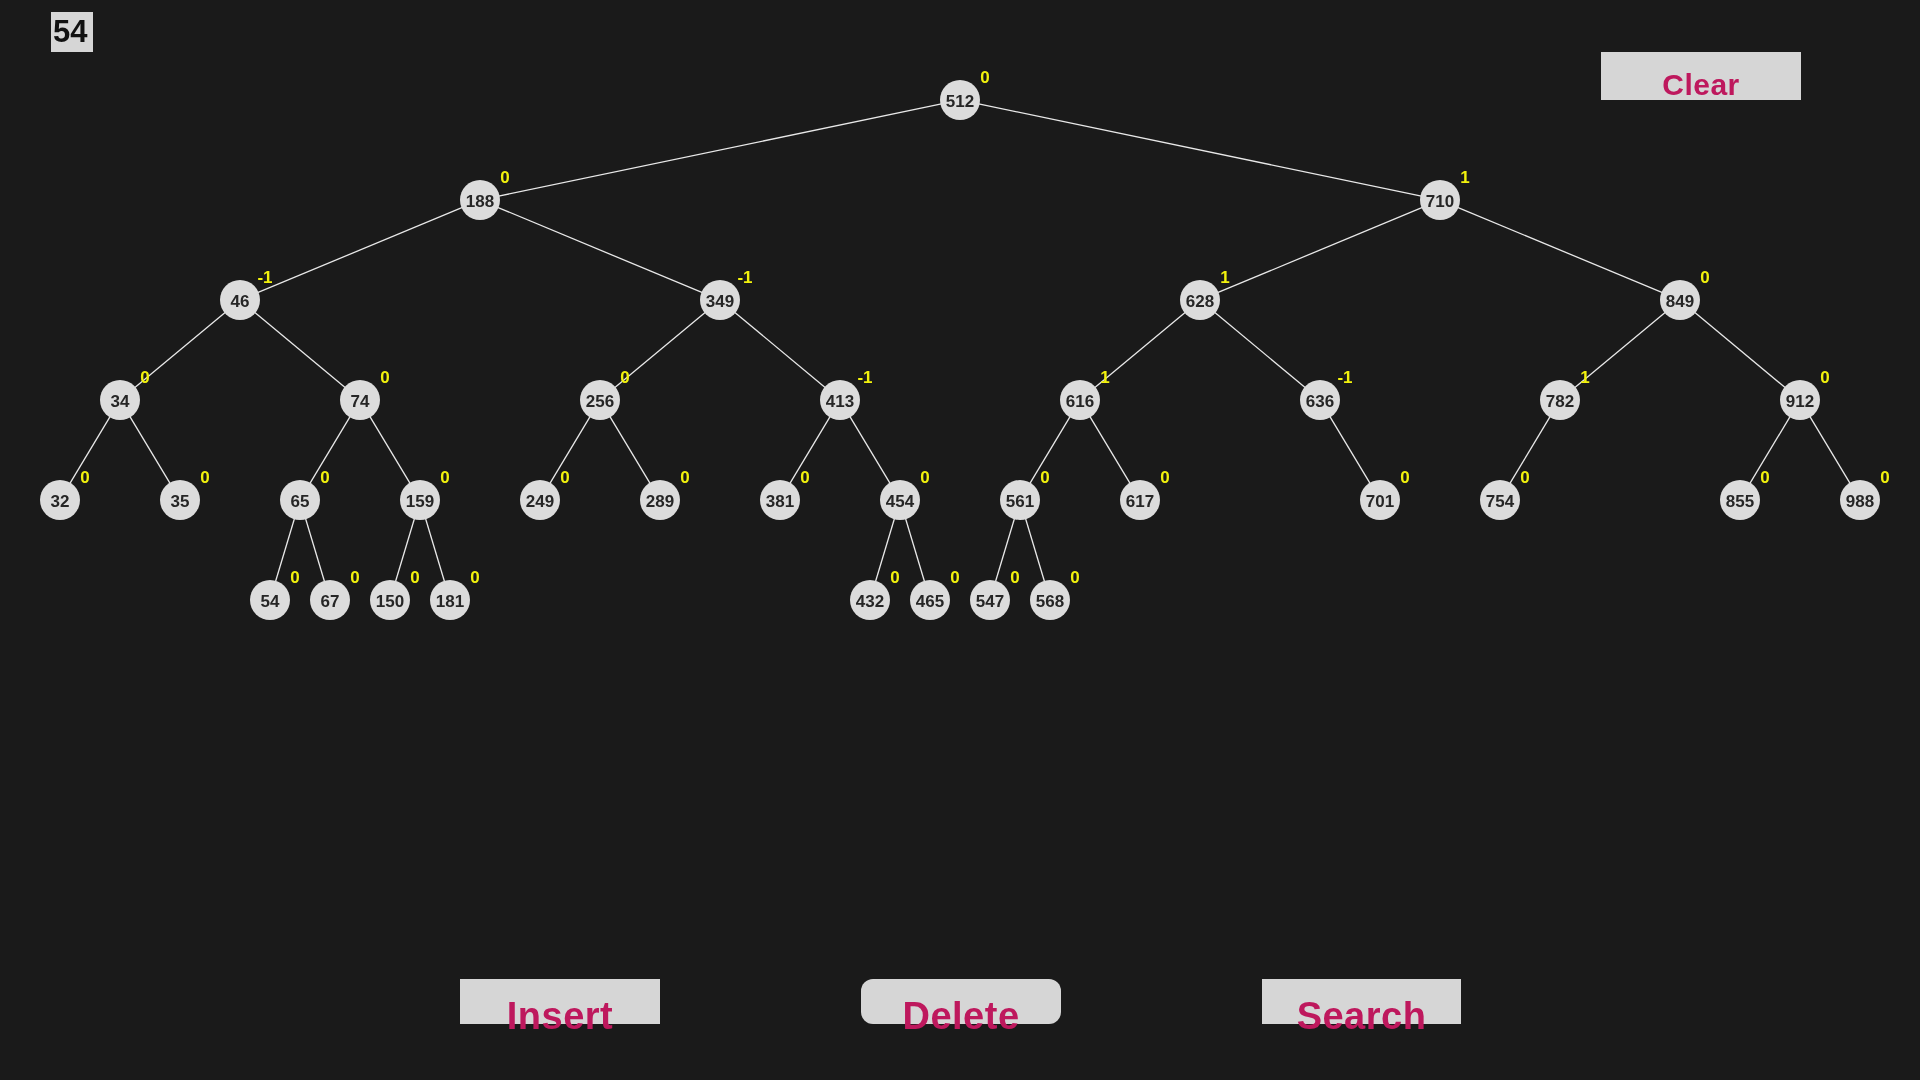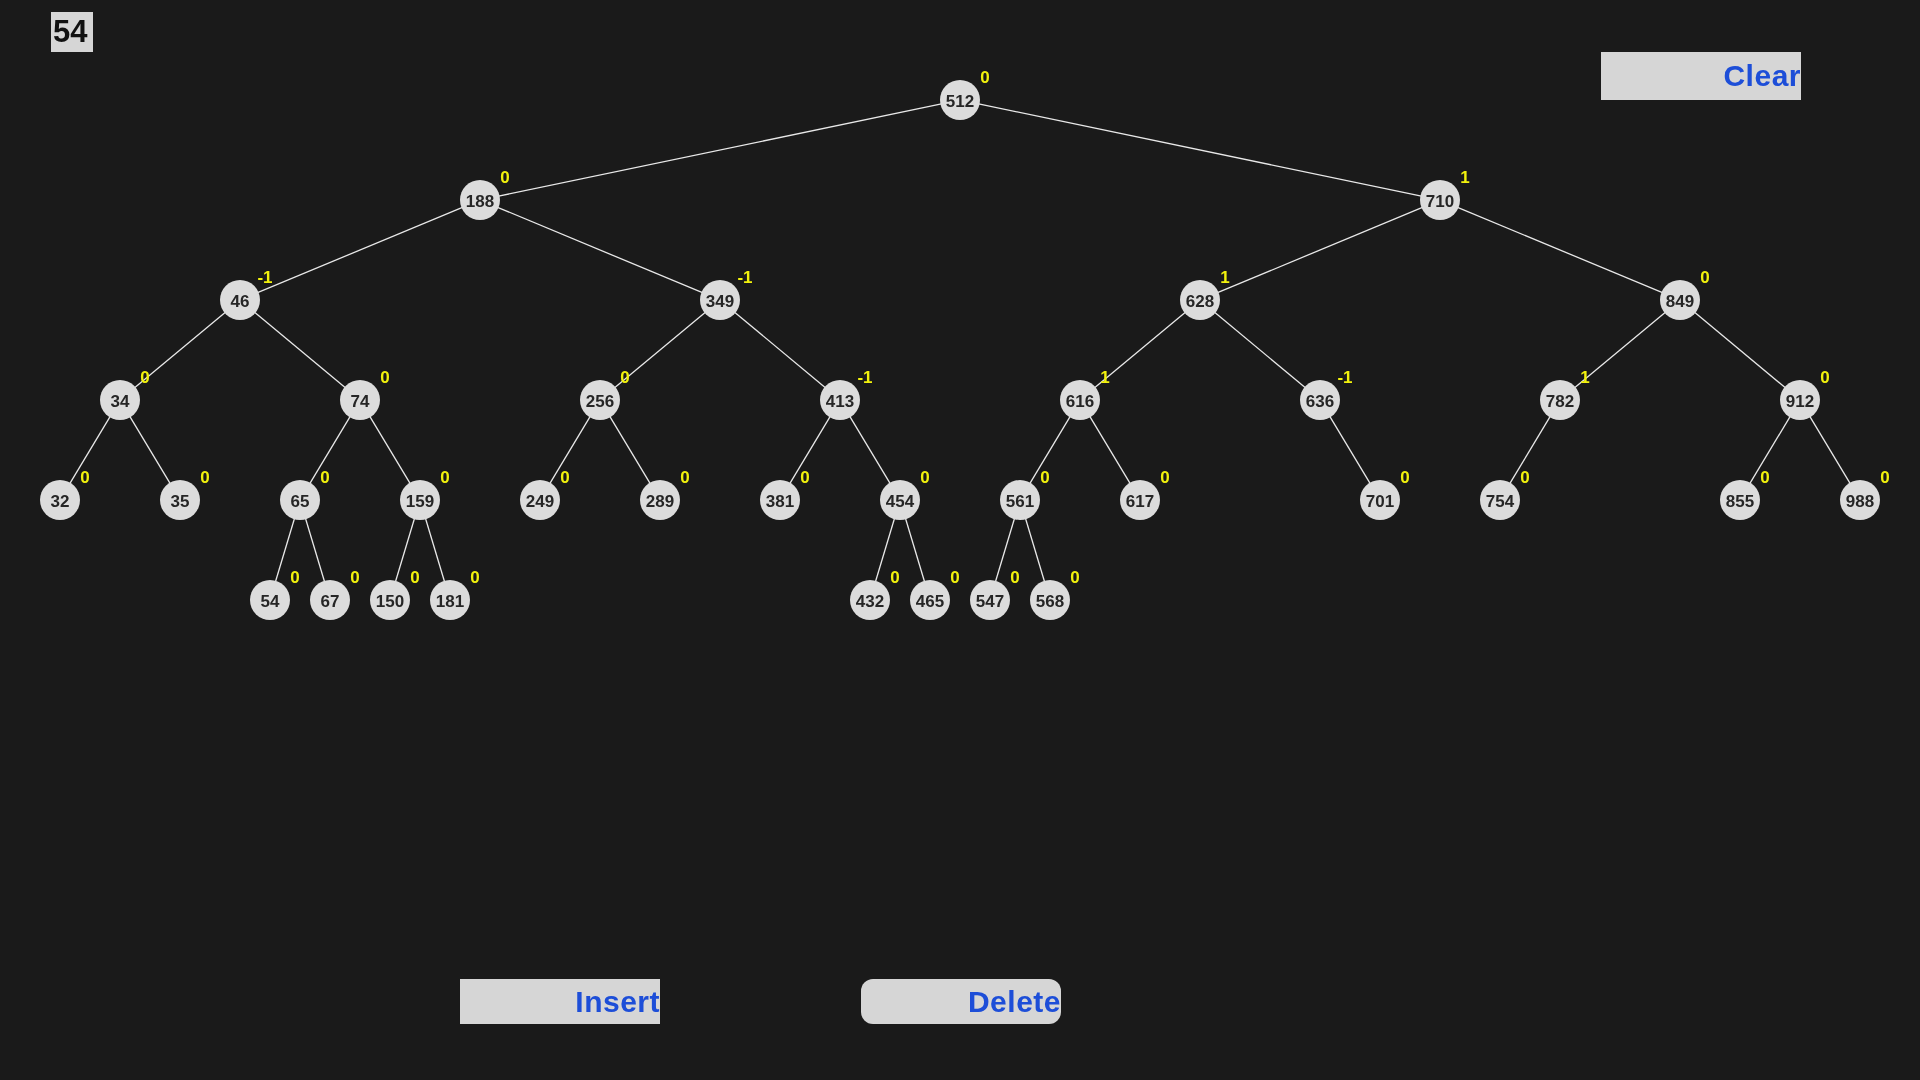--- a/index.html
+++ b/index.html
@@ -36,40 +36,40 @@
     line-height: 40px;
     padding: 0 2px;
     box-sizing: border-box;
   }
 
   
   .btn {
     position: absolute;
     background: #d6d6d6;
     border: none;
-    color: #1d4ed8;
+    color: #be185d;
     font-family: "Liberation Sans", sans-serif;
     font-weight: bold;
     letter-spacing: 0.5px;
     cursor: pointer;
-    padding: 0;
-    text-align: right;
+    padding: 16px;
+    text-align: center;
     white-space: nowrap;
   }
   #clear-button {
     left: 1601px;
     top: 52px;
     width: 200px;
     height: 48px;
     font-size: 30px;
   }
   .btn-bottom {
     top: 979px;
     height: 45px;
-    font-size: 30px;
+    font-size: 38px;
   }
   #insert-button { left: 460px;  width: 200px; }
   #delete-button { left: 861px;  width: 200px; border-radius: 12px; }
   #search-button { left: 1262px; width: 199px; }
 
   
   #tree-svg {
     position: absolute;
     left: 0;
     top: 0;
@@ -337,14 +337,15 @@
           <text x="1050" y="601" class="node-label">568</text>
           <text x="1075" y="577" class="node-balance">0</text>
         </g>
       </g>
   </svg>
 
   <button class="btn btn-bottom" id="insert-button">Insert</button>
 
   <button class="btn btn-bottom" id="delete-button">Delete</button>
 
+  <button class="btn btn-bottom" id="search-button">Search</button>
 
 </div>
 
 </body></html>

